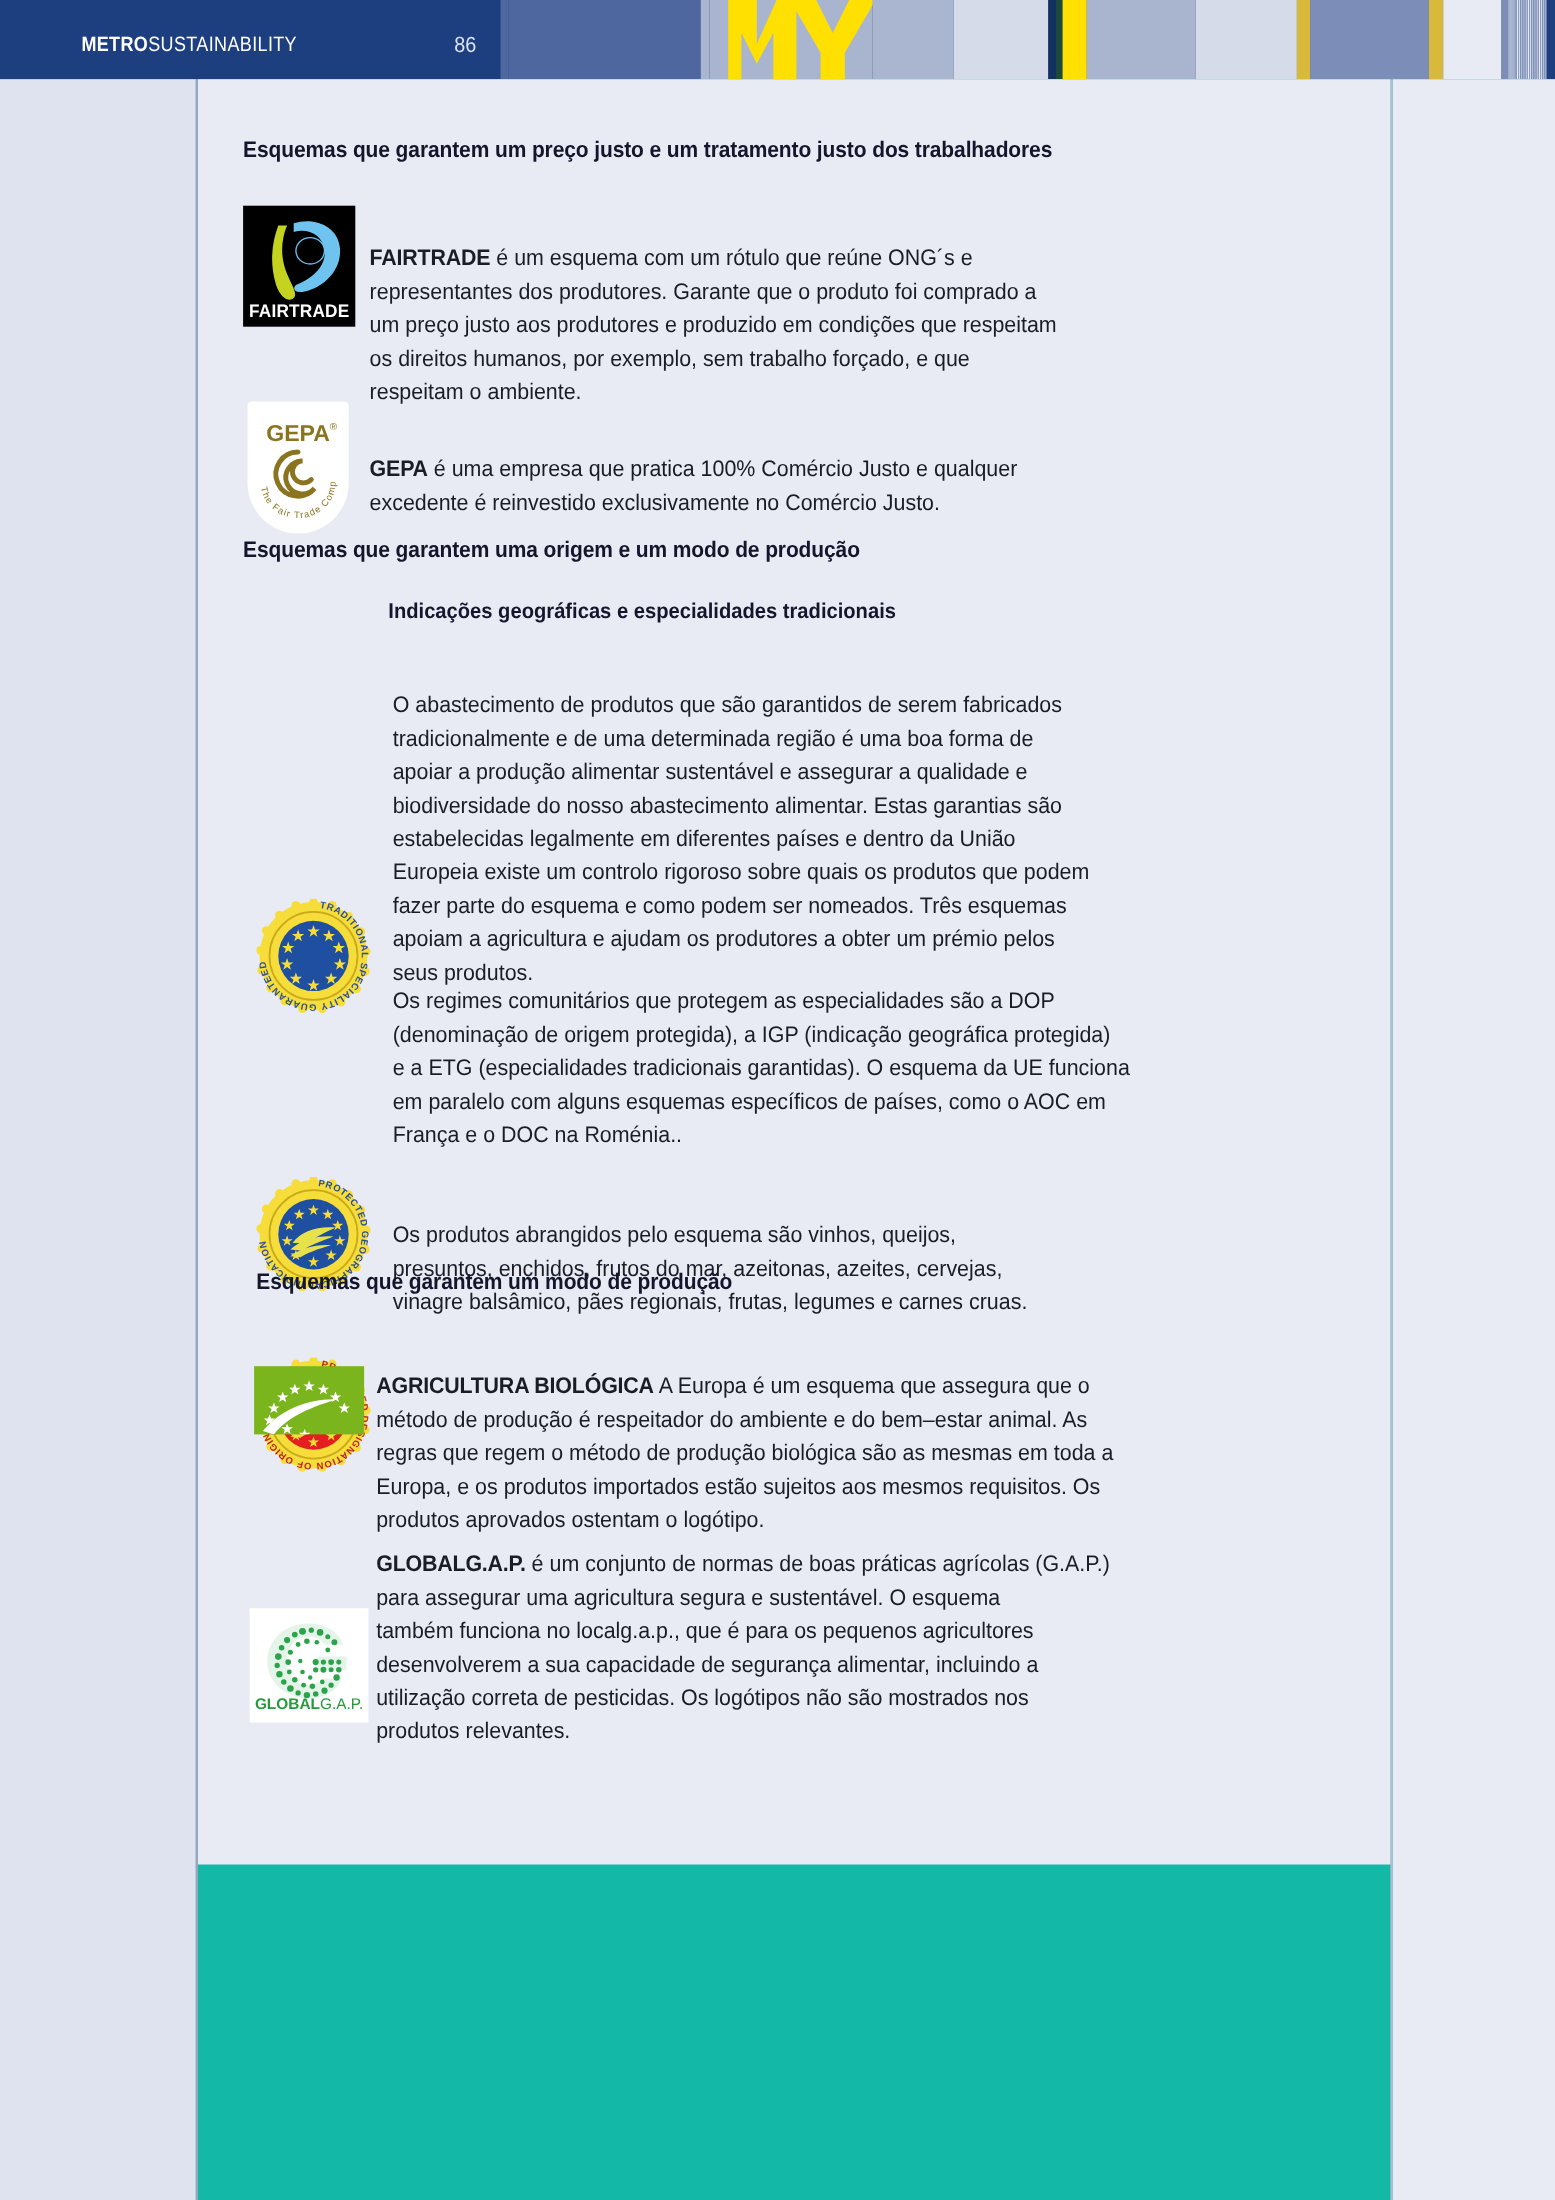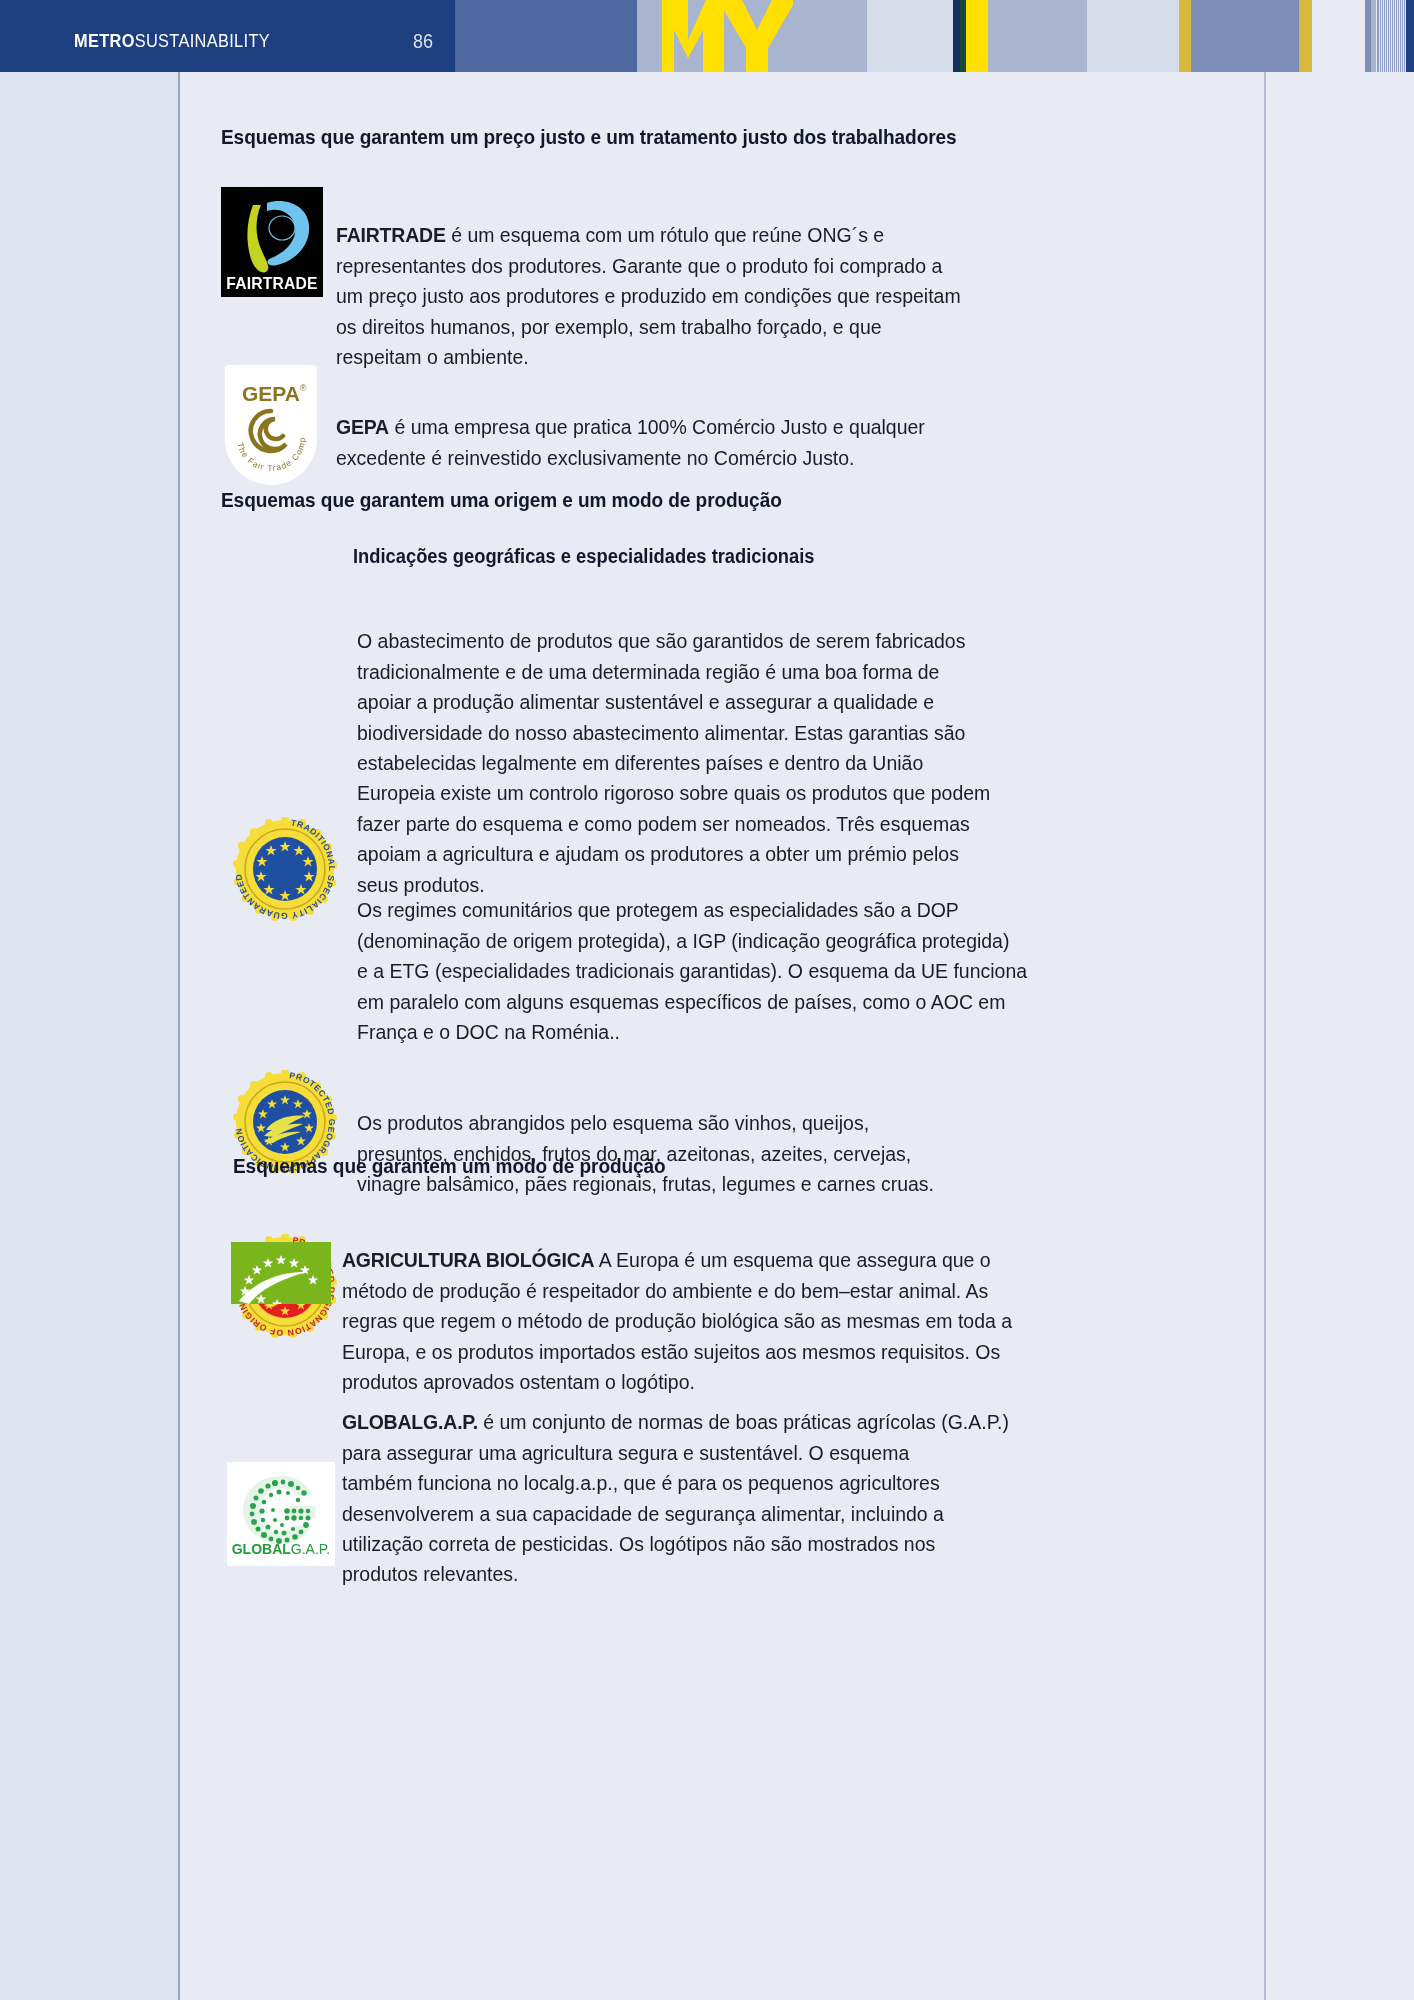--- a/index.html
+++ b/index.html
@@ -78,21 +78,21 @@
     position: absolute;
     top: 72px; left: 1266px;
     width: 148px;
     height: 1928px;
     background: #e8ebf4;
   }
   .content {
     position: absolute;
     top: 72px; left: 180px;
     width: 1084px;
-    height: 1928px;
+    height: 1623px;
     background: #e8ebf4;
   }
 
   
   .sec-head {
     position: absolute;
     font-size: 20.5px;
     font-weight: bold;
     color: #14172c;
     white-space: nowrap;

